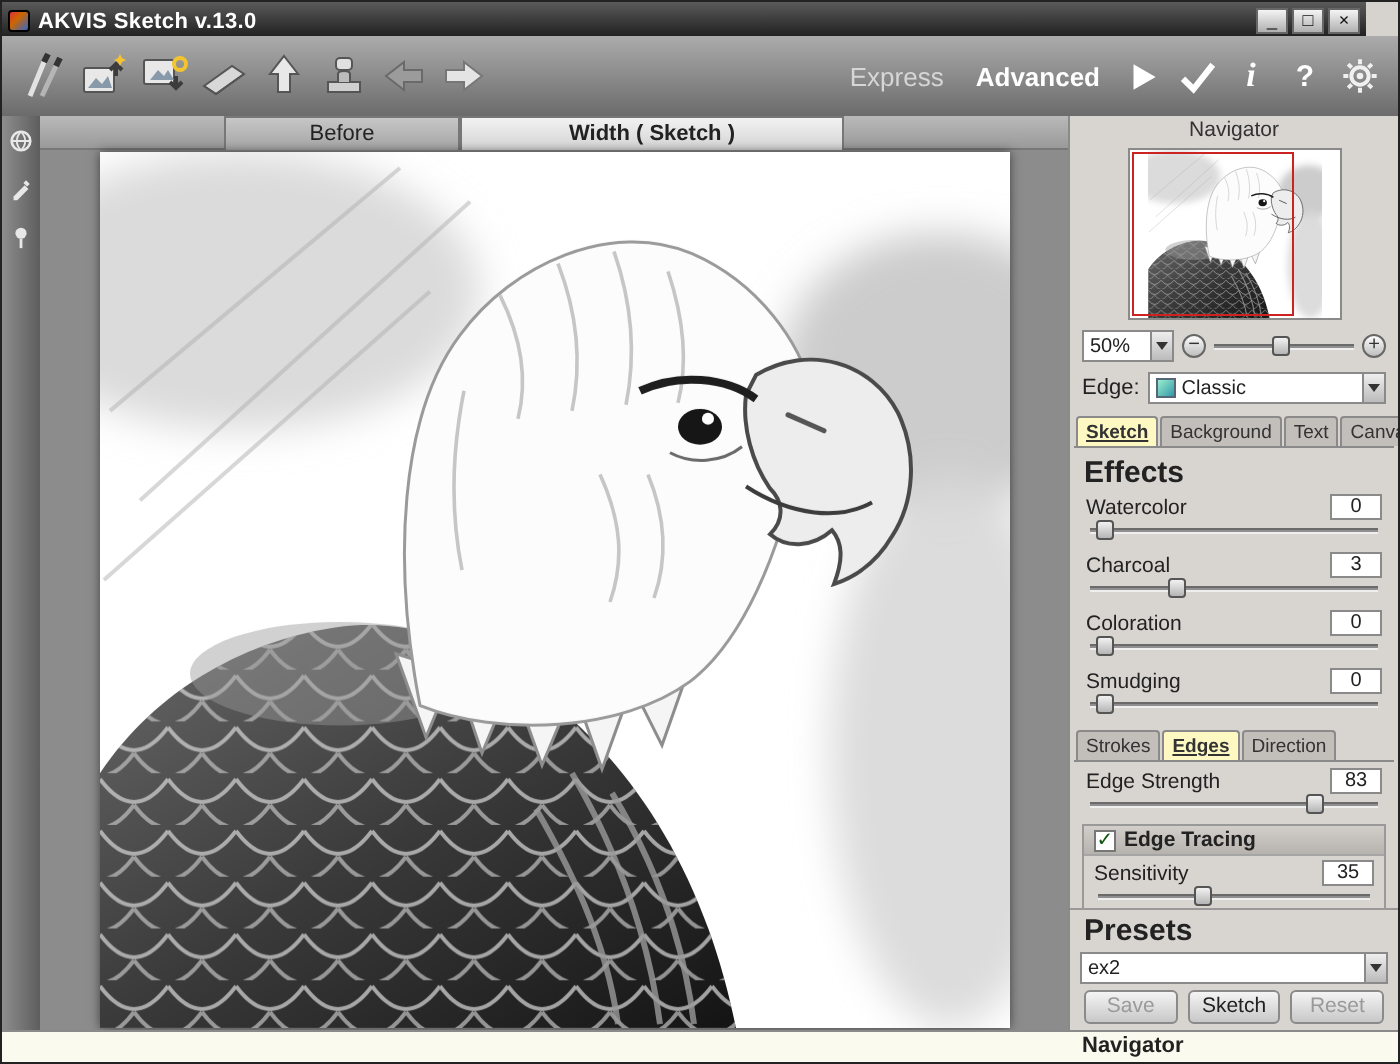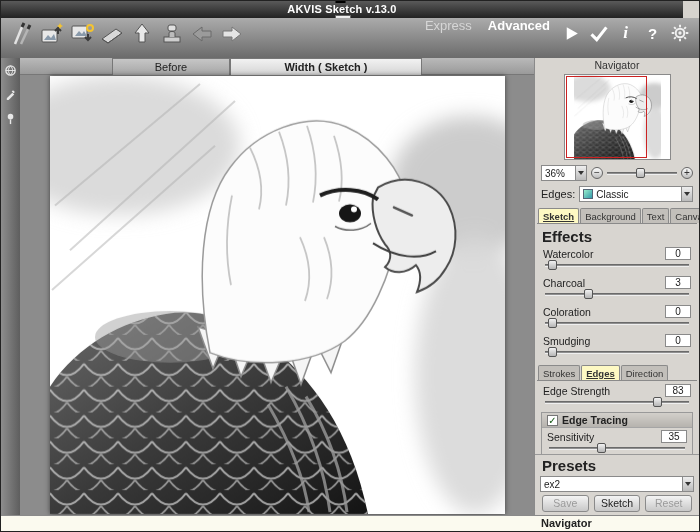--- a/index.html
+++ b/index.html
@@ -2,30 +2,30 @@
 <html><head>
 <meta charset="utf-8">
 <style>
   * { box-sizing: border-box; margin: 0; padding: 0; }
   html,body { background:#555; }
   body { font-family: "Liberation Sans", sans-serif; }
   .window { position:relative; width:700px; height:532px; background:#d6d3ce; overflow:hidden; border:1px solid #222; }
 
   
   .titlebar { position:absolute; top:0; left:0; right:16px; height:19px;
-    background:linear-gradient(#5a5a5a,#1b1b1b); display:flex; align-items:center; padding:0 3px;flex-direction:column; }
+    background:linear-gradient(#5a5a5a,#1b1b1b); display:flex; align-items:center; padding:0 3px; }
   .titlebar .logo { width:11px; height:11px; border-radius:2px; margin-right:4px;
     background:linear-gradient(135deg,#d33 0%,#c60 40%,#36c 100%); border:1px solid #000; }
   .titlebar .title { color:#fff; font-size:11px; font-weight:bold; flex:1; letter-spacing:.2px; }
   .winbtn { width:16px; height:13px; margin-left:2px; font-size:9px; line-height:11px; text-align:center;
     color:#111; background:linear-gradient(#f4f4f4,#b0b0b0); border:1px solid #666; cursor:default; }
 
   
   .toolbar { position:absolute; top:17px; left:0; right:0; height:40px;
-    background:linear-gradient(#ababab,#6b6b6b); display:flex; align-items:flex-start; padding:0 6px; }
+    background:linear-gradient(#ababab,#6b6b6b); display:flex; align-items:center; padding:0 6px; }
   .tbtn { width:30px; height:32px; display:flex; align-items:center; justify-content:center; border-radius:3px; }
   .tb-spacer { flex:1; }
   .mode { font-size:13px; margin:0 8px; color:#d6d6d6; }
   .mode.active { color:#fff; font-weight:bold; }
   .rbtn { width:27px; height:30px; display:flex; align-items:center; justify-content:center; }
   .glyph-i { font-family:"Liberation Serif", serif; font-style:italic; font-weight:bold; color:#fff; font-size:17px; }
   .glyph-q { font-weight:bold; color:#fff; font-size:15px; }
 
   
   .leftbar { position:absolute; top:57px; left:0; width:19px; bottom:16px;
@@ -298,35 +298,35 @@
     <div class="navhdr">Navigator</div>
     <div class="thumbwrap">
       <svg viewBox="0 0 455 440" width="105" height="84">
           <use href="#eagleArt"></use>
         </svg>
       <div class="navframe"></div>
     </div>
 
     <div class="zoomrow">
       <div class="combo zoomcombo">
-        <span class="ctext">36%</span>
+        <span class="ctext">50%</span>
         <span class="carrow">
             <span class="tri-down"></span>
           </span>
       </div>
       <div class="roundbtn">−</div>
       <div class="slider">
         <div class="track"></div>
         <div class="thumb" style="left: 47%;"></div>
       </div>
       <div class="roundbtn">+</div>
     </div>
 
     <div class="stylerow">
-      <span>Edges:</span>
+      <span>Edge:</span>
       <div class="combo stylecombo">
         <span class="styleswatch"></span>
         <span class="ctext">Classic</span>
         <span class="carrow">
             <span class="tri-down"></span>
           </span>
       </div>
     </div>
 
     <div class="ptabs">

